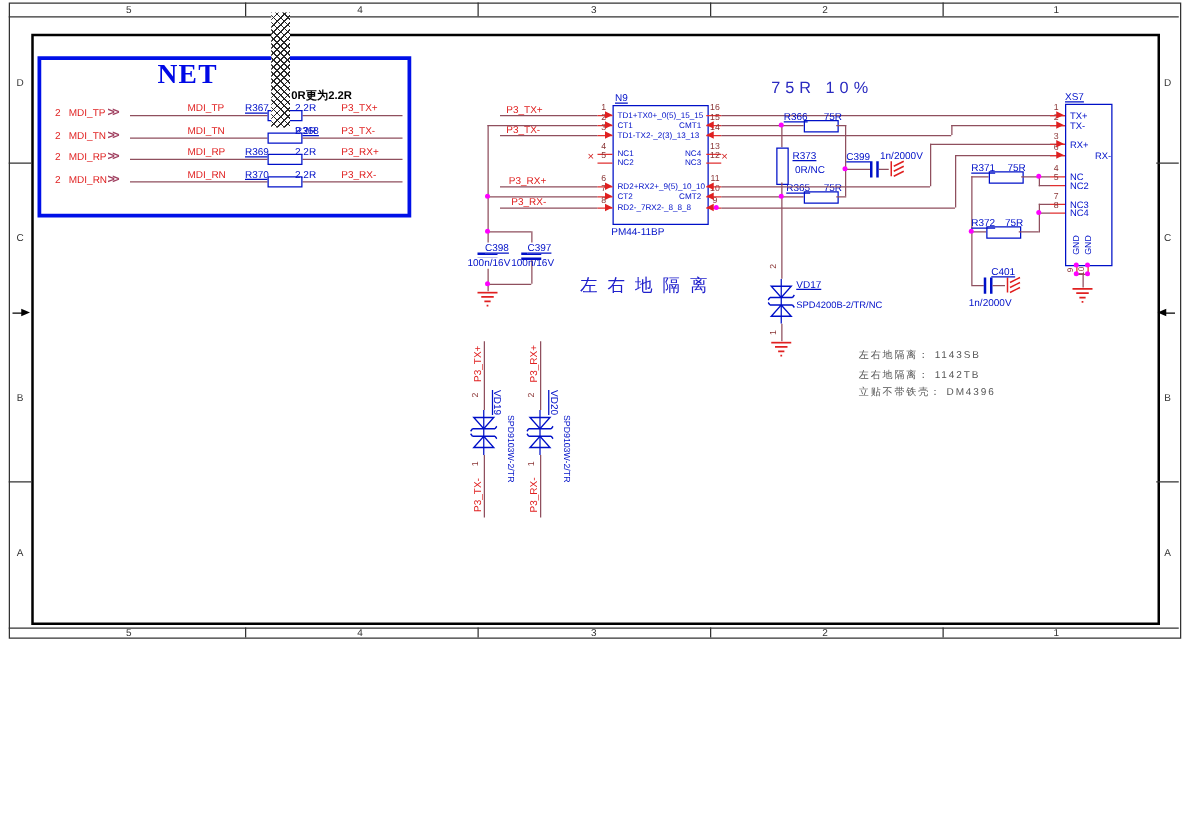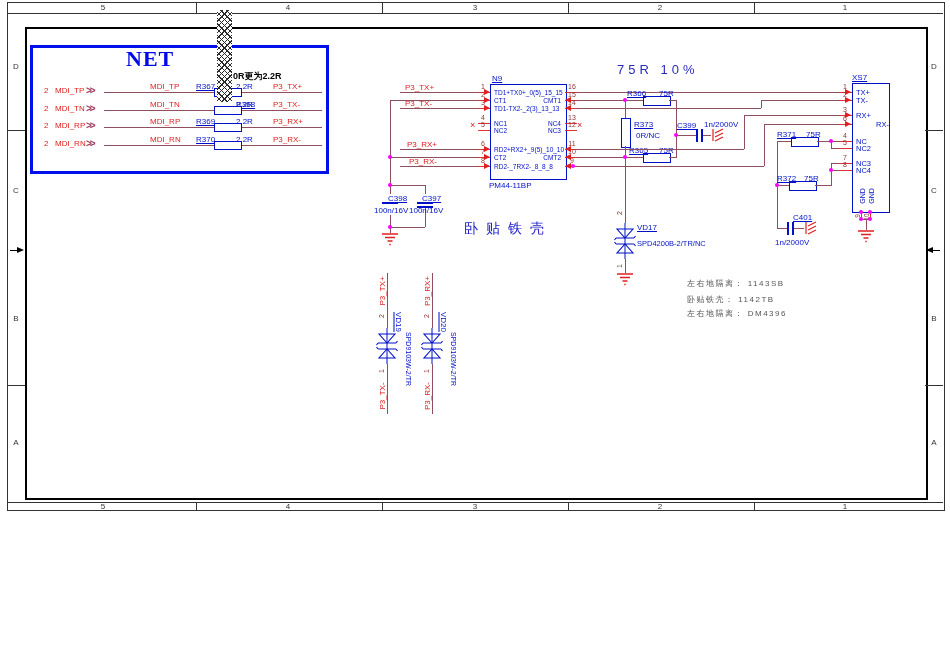--- a/index.html
+++ b/index.html
@@ -364,24 +364,24 @@
   <svg class="abs" style="left:421px;top:328px;" width="22" height="36" viewBox="0 0 22 36">
       <path d="M11 0 V36" stroke="#0010c8" stroke-width="1" fill="none"></path>
       <path d="M3 6 H19 L11 15 L3 6 Z M2 15 H20 M2 15 L0.5 17 M20 15 L21.5 13 M3 30 H19 L11 21 L3 30 Z M2 21 H20 M2 21 L0.5 19 M20 21 L21.5 23" stroke="#0010c8" stroke-width="1.1" fill="none"></path>
     </svg>
   <div class="blu cen90 abs" style="left:443px;top:322px;">VD20</div>
   <div class="bl cen90 abs" style="left:453px;top:359px;font-size:7px;">SPD9103W-2/TR</div>
   <div class="wv" style="left:432px;top:364px;height:50px;"></div>
   <div class="pn cen abs" style="left:426px;top:371px;">1</div>
   <div class="rl cen abs" style="left:427px;top:396px;">P3_RX-</div>
 
-  <div class="abs" style="left:464px;top:220px;font-size:14px;color:#2020cc;letter-spacing:8px;">卧贴铁壳</div>
+  <div class="abs" style="left:464px;top:220px;font-size:14px;color:#2020cc;letter-spacing:8px;">左右地隔离</div>
   <div class="note" style="left:687px;top:278px;">左右地隔离： 1143SB</div>
-  <div class="note" style="left:687px;top:294px;">卧贴铁壳： 1142TB</div>
-  <div class="note" style="left:687px;top:308px;">左右地隔离： DM4396</div>
+  <div class="note" style="left:687px;top:294px;">左右地隔离： 1142TB</div>
+  <div class="note" style="left:687px;top:308px;">立贴不带铁壳： DM4396</div>
 
   <div class="dot" style="left:388px;top:155px;"></div>
   <div class="dot" style="left:388px;top:183px;"></div>
   <div class="dot" style="left:388px;top:225px;"></div>
   <div class="dot" style="left:623px;top:98px;"></div>
   <div class="dot" style="left:623px;top:155px;"></div>
   <div class="dot" style="left:674px;top:133px;"></div>
   <div class="dot" style="left:571px;top:164px;"></div>
   <div class="dot" style="left:829px;top:139px;"></div>
   <div class="dot" style="left:829px;top:168px;"></div>

